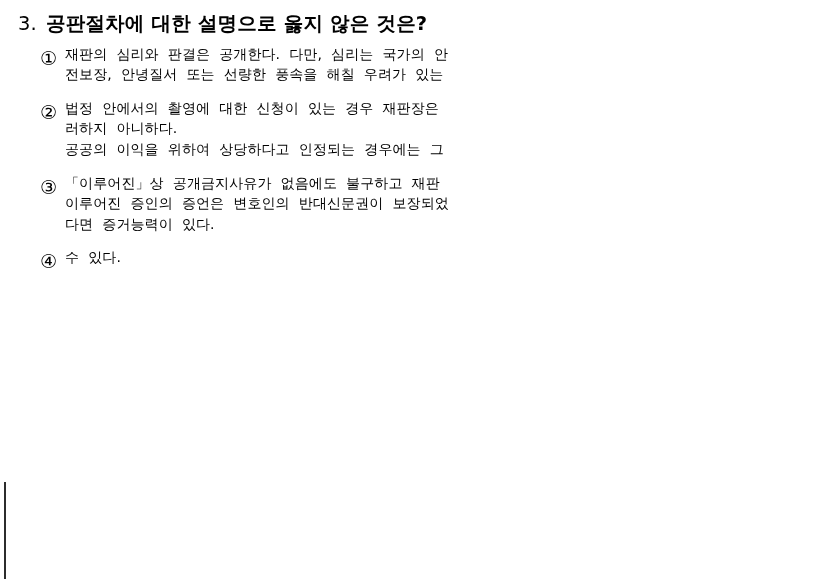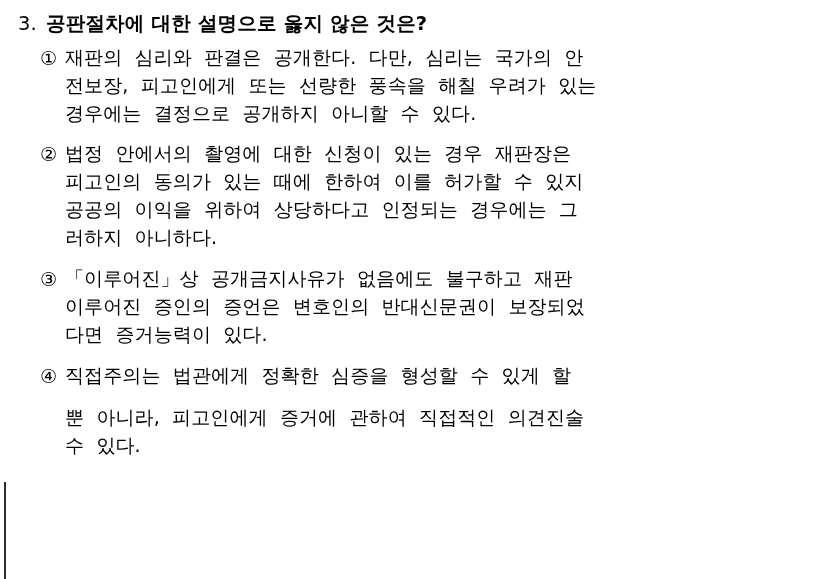--- a/index.html
+++ b/index.html
@@ -48,21 +48,21 @@
   }
   .circle-num {
     flex: 0 0 auto;
     width: 25px;
     font-size: 19px;
     line-height: 1.47;
     padding-top: 1px;
   }
   .choice-body {
     flex: 1 1 auto;
-    font-size: 19px;
+    font-size: 14px;
     line-height: 1.47;
     letter-spacing: 0.1px;
   }
   .choice-body .ln {
     display: block;
     white-space: pre;
   }
   .choice-gap .ln.spaced {
     margin-top: 14px;
   }
@@ -84,49 +84,45 @@
     <span class="q-number">3.</span>
     <span class="q-text">공판절차에 대한 설명으로 옳지 않은 것은?</span>
   </div>
 
   <div class="choices">
 
     <div class="choice">
       <span class="circle-num">①</span>
       <span class="choice-body">
         <span class="ln">재판의  심리와  판결은  공개한다.  다만,  심리는  국가의  안</span>
-        <span class="ln">전보장,  피고인에게  또는  선량한  풍속을  해칠  우려가  있는</span>
-        <span class="ln">경우에는  결정으로  공개하지  아니할  수  있다.</span>
+        <span class="ln">전보장,  안녕질서  또는  선량한  풍속을  해칠  우려가  있는</span>
       </span>
     </div>
 
     <div class="choice">
       <span class="circle-num">②</span>
       <span class="choice-body">
         <span class="ln">법정  안에서의  촬영에  대한  신청이  있는  경우  재판장은</span>
-        <span class="ln">피고인의  동의가  있는  때에  한하여  이를  허가할  수  있지</span>
+        <span class="ln">러하지  아니하다.</span>
         <span class="ln">공공의  이익을  위하여  상당하다고  인정되는  경우에는  그</span>
-        <span class="ln">러하지  아니하다.</span>
       </span>
     </div>
 
     <div class="choice">
       <span class="circle-num">③</span>
       <span class="choice-body">
         <span class="ln">「이루어진」상  공개금지사유가  없음에도  불구하고  재판</span>
         <span class="ln">이루어진  증인의  증언은  변호인의  반대신문권이  보장되었</span>
         <span class="ln">다면  증거능력이  있다.</span>
       </span>
     </div>
 
     <div class="choice">
       <span class="circle-num">④</span>
       <span class="choice-body choice-gap">
-        <span class="ln">직접주의는  법관에게  정확한  심증을  형성할  수  있게  할</span>
-        <span class="ln spaced">뿐  아니라,  피고인에게  증거에  관하여  직접적인  의견진술</span>
         <span class="ln">수  있다.</span>
       </span>
     </div>
 
   </div>
 
   <div class="left-rule"></div>
 </div>
 
 </body></html>

